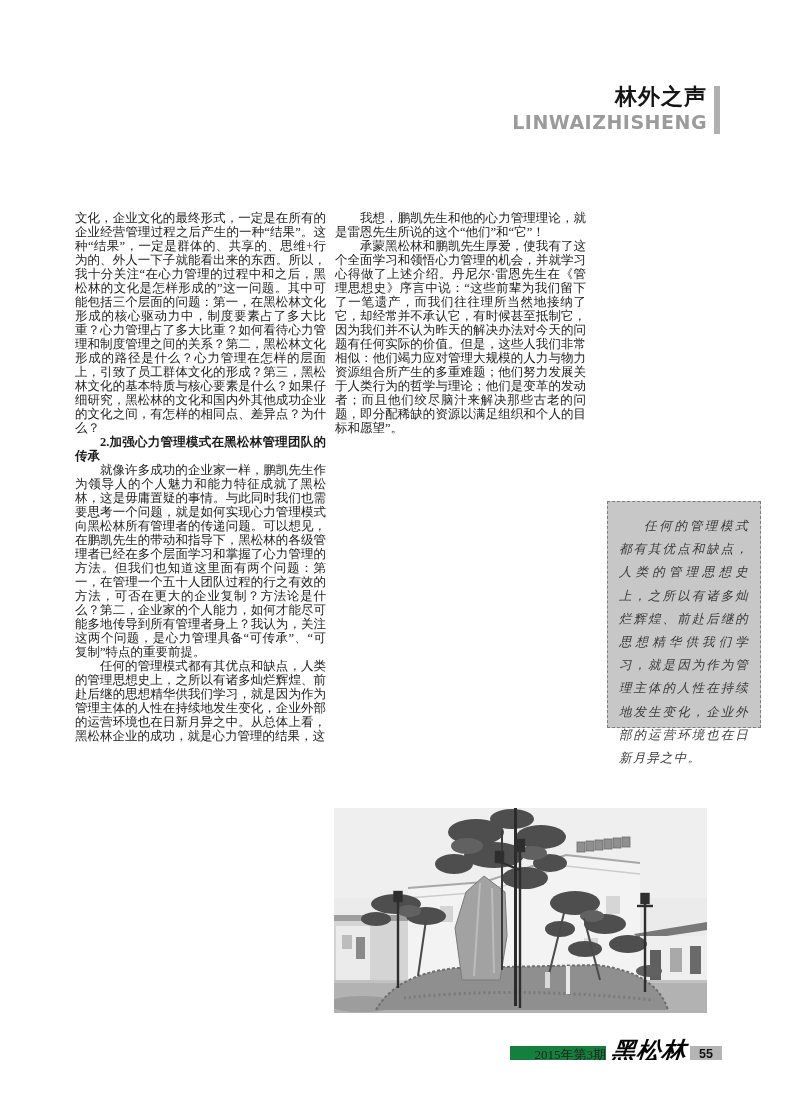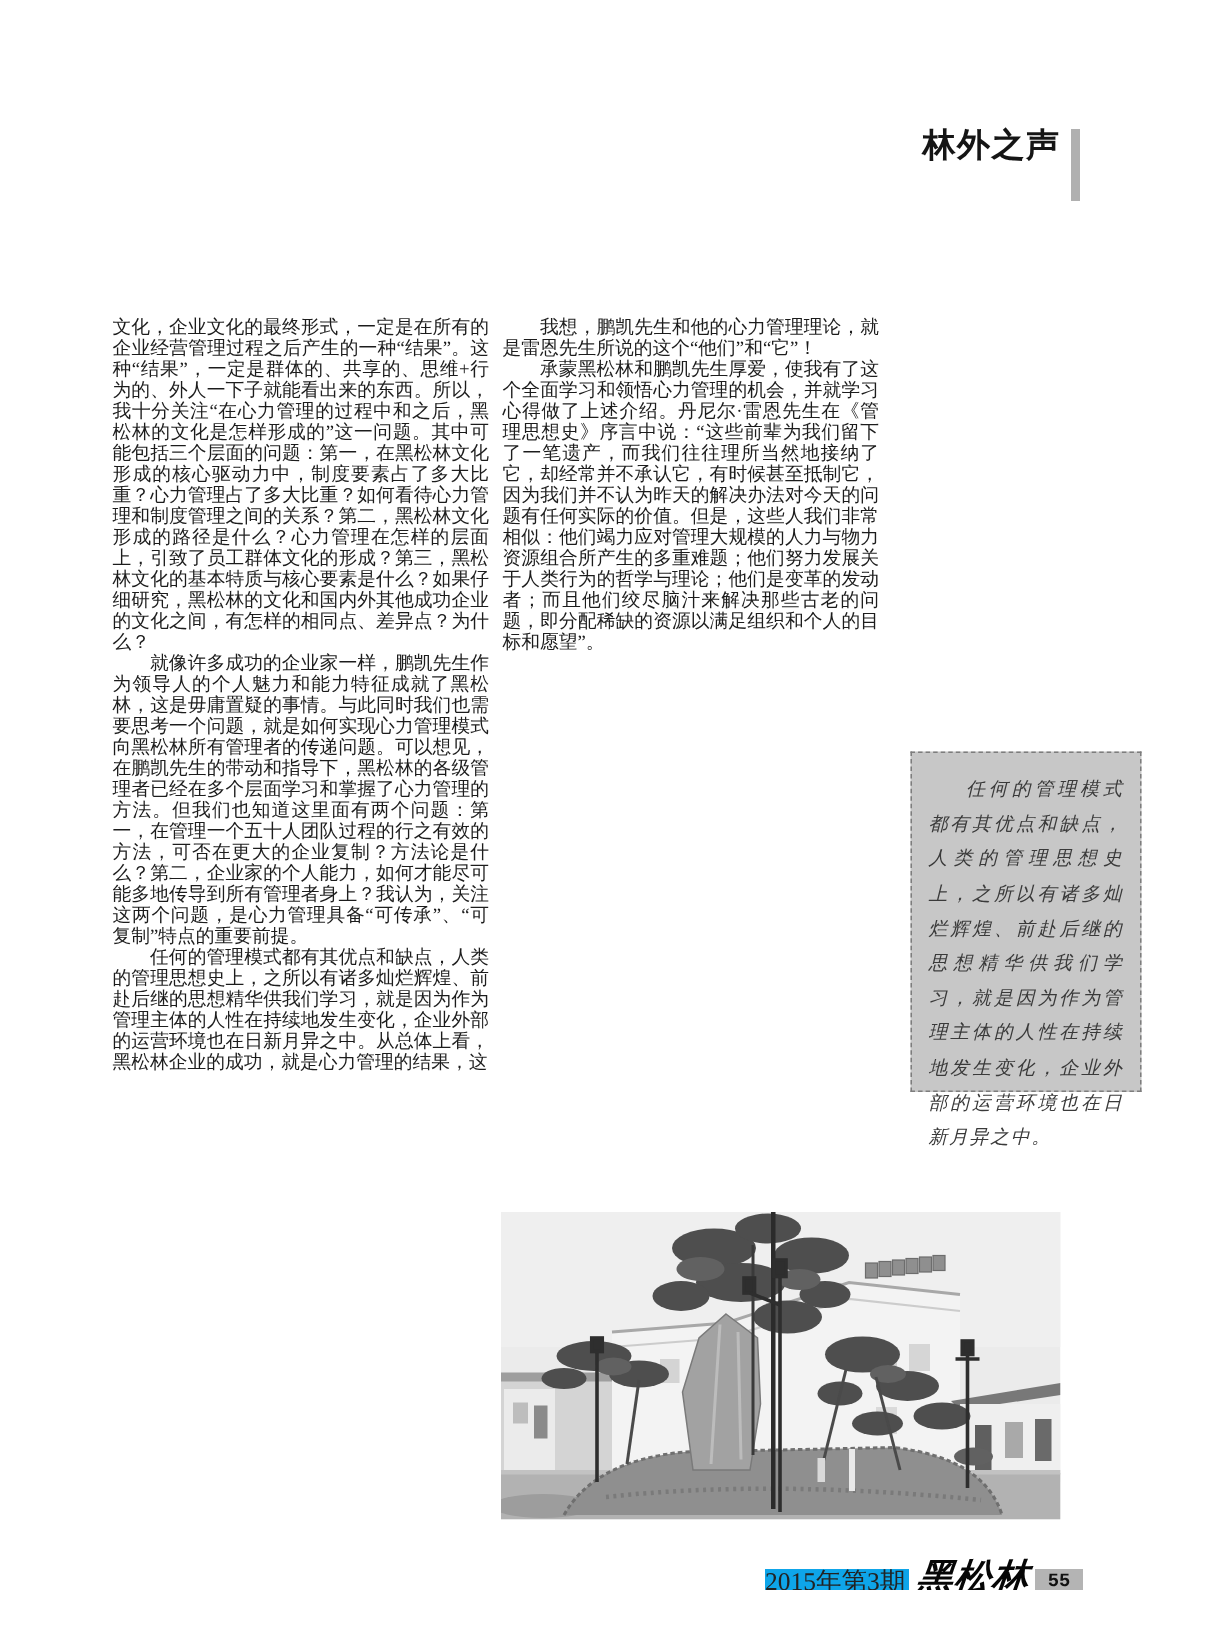--- a/index.html
+++ b/index.html
@@ -26,40 +26,42 @@
   .pullquote{position:absolute;left:607px;top:501px;width:154px;height:227px;box-sizing:border-box;
              background:#c7c7c7;border:1px dashed #7d7d7d;padding:13px 11px;}
   .pullquote p{margin:0;font-size:12.5px;line-height:23.2px;letter-spacing:1.2px;color:#3a3a3a;
                font-style:italic;text-indent:2em;text-align:justify;text-justify:inter-ideograph;}
 
   
   .photo{position:absolute;left:334px;top:808px;width:373px;height:205px;margin:0;}
   .photo svg{display:block;width:373px;height:205px;}
 
   
-  .issue{position:absolute;left:510px;top:1046px;width:96px;height:17px;background:#0ea5e9;
-         font-size:17px;line-height:17px;text-align:left;color:#222;}
+  .issue{position:absolute;left:510px;top:1046px;width:96px;height:17px;background:#15803d;
+         font-size:13px;line-height:17px;text-align:right;color:#222;}
   .mag{position:absolute;left:610px;top:1036px;width:78px;height:30px;
        font-family:"DejaVu Serif","Liberation Serif",serif;font-weight:bold;font-style:italic;
        font-size:24px;line-height:30px;letter-spacing:1px;color:#060606;transform:skewX(-6deg);
        text-align:center;}
   .pageno{position:absolute;left:690px;top:1046px;width:32px;height:17px;background:#b4b4b4;
-          font-family:Liberation Mono, monospace;font-weight:bold;font-size:12.5px;
+          font-family:Liberation Sans, sans-serif;font-weight:bold;font-size:12.5px;
           line-height:17px;text-align:center;color:#111;}
 </style>
 </head>
 <body>
 
 <div class="page">
 
   <div class="m-cn">林外之声</div>
+  <div class="m-en">LINWAIZHISHENG</div>
   <div class="m-bar"></div>
 
   <div class="col col-left">
     <p class="noindent">文化，企业文化的最终形式，一定是在所有的企业经营管理过程之后产生的一种“结果”。这种“结果”，一定是群体的、共享的、思维+行为的、外人一下子就能看出来的东西。所以，我十分关注“在心力管理的过程中和之后，黑松林的文化是怎样形成的”这一问题。其中可能包括三个层面的问题：第一，在黑松林文化形成的核心驱动力中，制度要素占了多大比重？心力管理占了多大比重？如何看待心力管理和制度管理之间的关系？第二，黑松林文化形成的路径是什么？心力管理在怎样的层面上，引致了员工群体文化的形成？第三，黑松林文化的基本特质与核心要素是什么？如果仔细研究，黑松林的文化和国内外其他成功企业的文化之间，有怎样的相同点、差异点？为什么？</p>
+    <p class="bold">2.加强心力管理模式在黑松林管理团队的传承</p>
     <p>就像许多成功的企业家一样，鹏凯先生作为领导人的个人魅力和能力特征成就了黑松林，这是毋庸置疑的事情。与此同时我们也需要思考一个问题，就是如何实现心力管理模式向黑松林所有管理者的传递问题。可以想见，在鹏凯先生的带动和指导下，黑松林的各级管理者已经在多个层面学习和掌握了心力管理的方法。但我们也知道这里面有两个问题：第一，在管理一个五十人团队过程的行之有效的方法，可否在更大的企业复制？方法论是什么？第二，企业家的个人能力，如何才能尽可能多地传导到所有管理者身上？我认为，关注这两个问题，是心力管理具备“可传承”、“可复制”特点的重要前提。</p>
     <p>任何的管理模式都有其优点和缺点，人类的管理思想史上，之所以有诸多灿烂辉煌、前赴后继的思想精华供我们学习，就是因为作为管理主体的人性在持续地发生变化，企业外部的运营环境也在日新月异之中。从总体上看，黑松林企业的成功，就是心力管理的结果，这</p>
   </div>
 
   <div class="col col-right">
     <p>我想，鹏凯先生和他的心力管理理论，就是雷恩先生所说的这个“他们”和“它”！</p>
     <p>承蒙黑松林和鹏凯先生厚爱，使我有了这个全面学习和领悟心力管理的机会，并就学习心得做了上述介绍。丹尼尔·雷恩先生在《管理思想史》序言中说：“这些前辈为我们留下了一笔遗产，而我们往往理所当然地接纳了它，却经常并不承认它，有时候甚至抵制它，因为我们并不认为昨天的解决办法对今天的问题有任何实际的价值。但是，这些人我们非常相似：他们竭力应对管理大规模的人力与物力资源组合所产生的多重难题；他们努力发展关于人类行为的哲学与理论；他们是变革的发动者；而且他们绞尽脑汁来解决那些古老的问题，即分配稀缺的资源以满足组织和个人的目标和愿望”。</p>
   </div>
 
   <aside class="pullquote">

